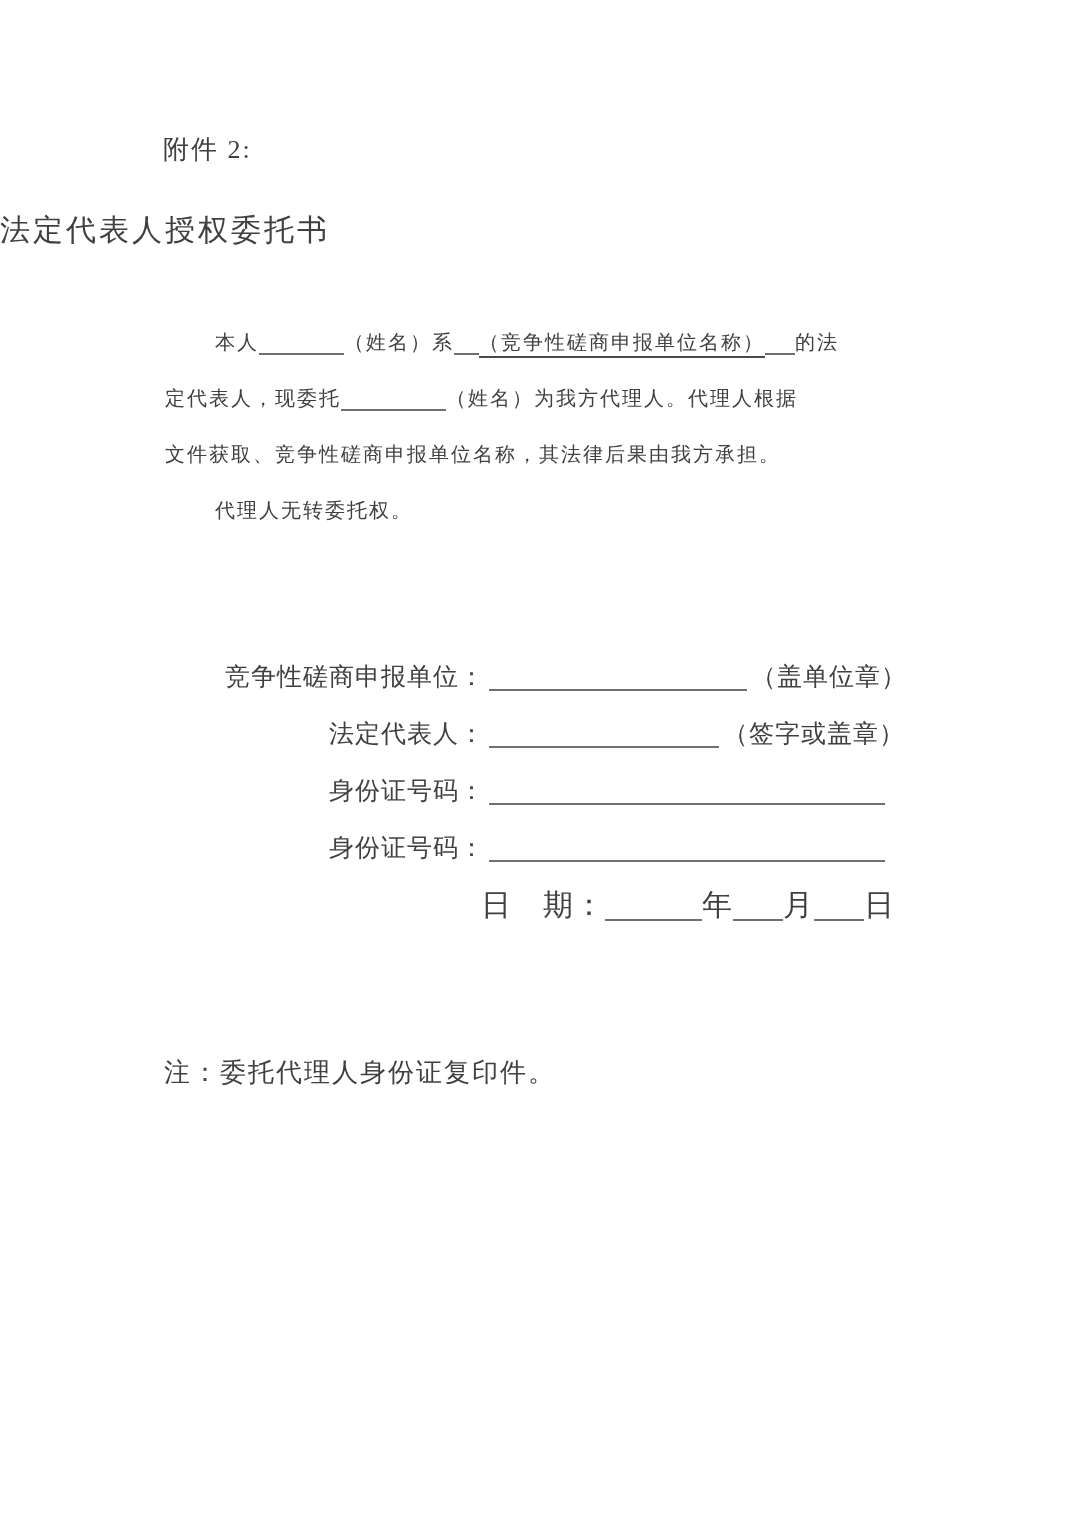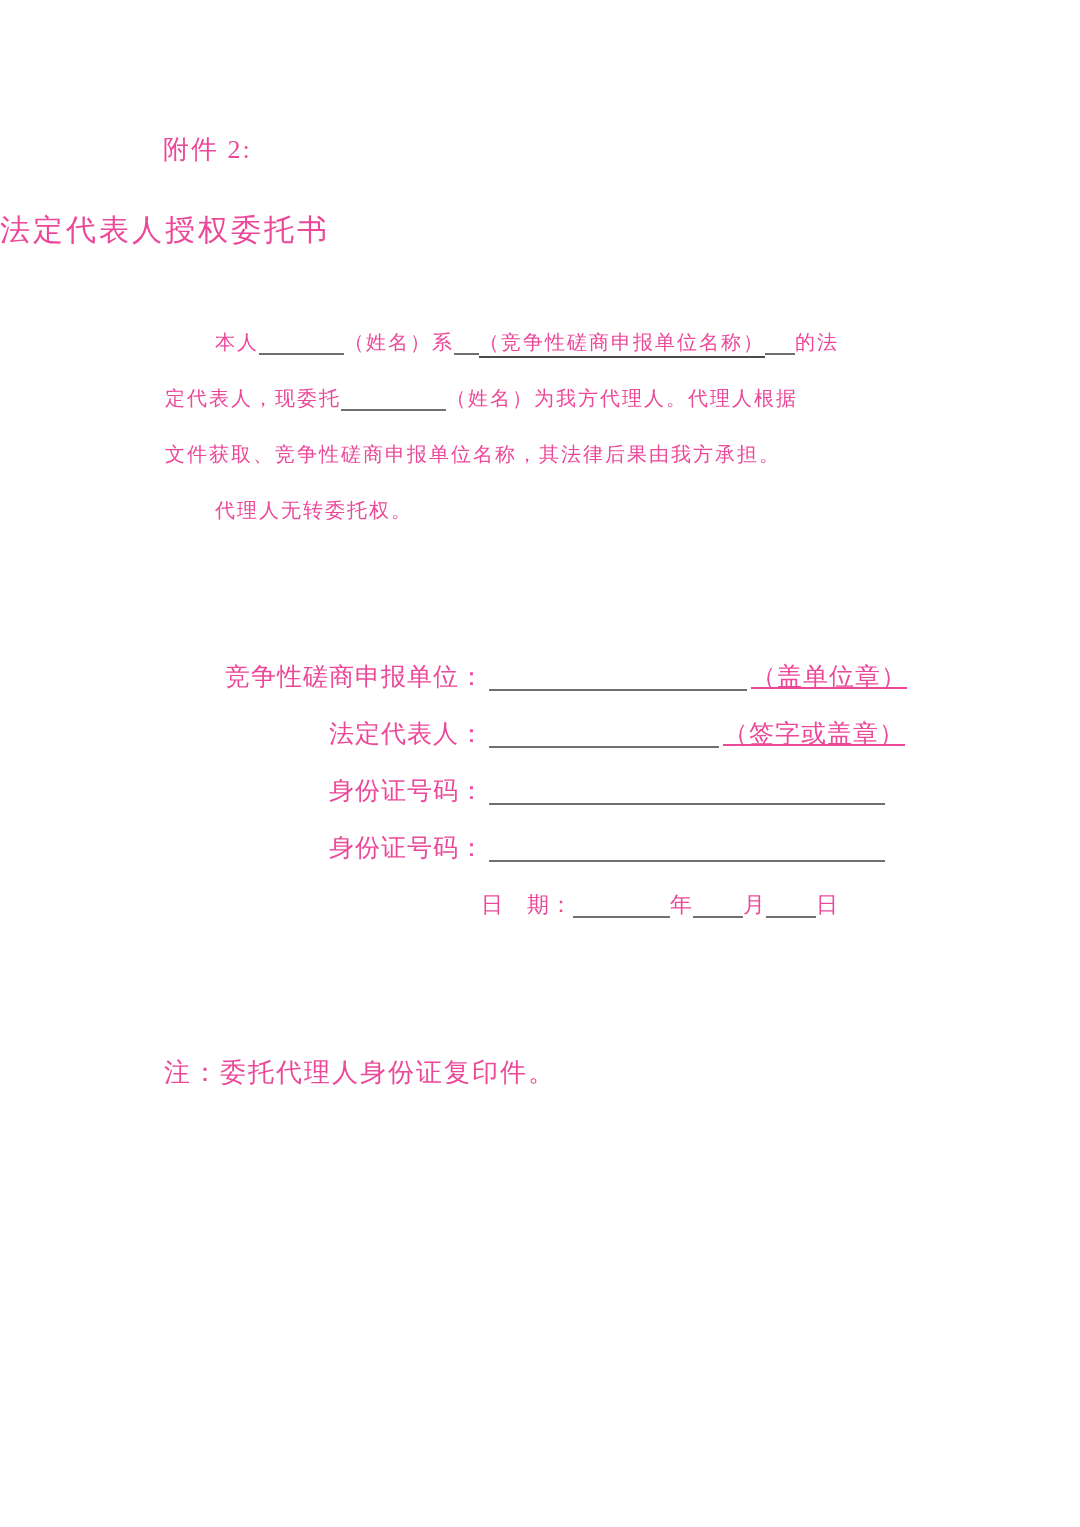--- a/index.html
+++ b/index.html
@@ -1,21 +1,21 @@
 <!DOCTYPE html>
 <html><head>
 <meta charset="utf-8">
 <style>
   html,body{margin:0;padding:0;background:#ffffff;}
   .page{
     position:relative;
     width:1080px;height:1527px;
     background:#ffffff;
     font-family:"Liberation Serif","DejaVu Serif",serif;
-    color:#ec4899;
+    color:#404040;
     overflow:hidden;
   }
   .attachment{
     position:absolute;left:163px;top:134px;
     font-size:26px;letter-spacing:2px;line-height:1.2;
   }
   .title{
     position:absolute;left:0;right:0;top:212px;
     margin:0;text-align:left;
     font-size:30px;font-weight:normal;letter-spacing:3px;line-height:1.2;
@@ -35,33 +35,33 @@
   .seg-ut{
     text-decoration:underline;
     text-decoration-thickness:2px;
     text-decoration-color:#4a4a4a;
     text-underline-offset:7px;
   }
   .sig-block{
     position:absolute;left:165px;top:648px;width:762px;
     font-size:25px;letter-spacing:1px;
   }
-  .sig-row{height:57px;line-height:57px;white-space:nowrap;text-decoration:underline;}
+  .sig-row{height:57px;line-height:57px;white-space:nowrap;}
   .sig-label{display:inline-block;width:320px;text-align:right;}
   .sig-line{
     display:inline-block;
     border-bottom:2px solid #6f6f6f;
     height:30px;
     vertical-align:-6px;
     margin-left:4px;margin-right:4px;
   }
   .date-row{
     height:57px;line-height:57px;white-space:nowrap;
     padding-left:316px;
-    font-size:22px;letter-spacing:1px;
+    font-size:30px;letter-spacing:1px;
   }
   .note{
     position:absolute;left:164px;top:1056px;
     font-size:26px;letter-spacing:2px;line-height:1.3;
   }
 </style>
 </head>
 <body>
 
 <div class="page">

